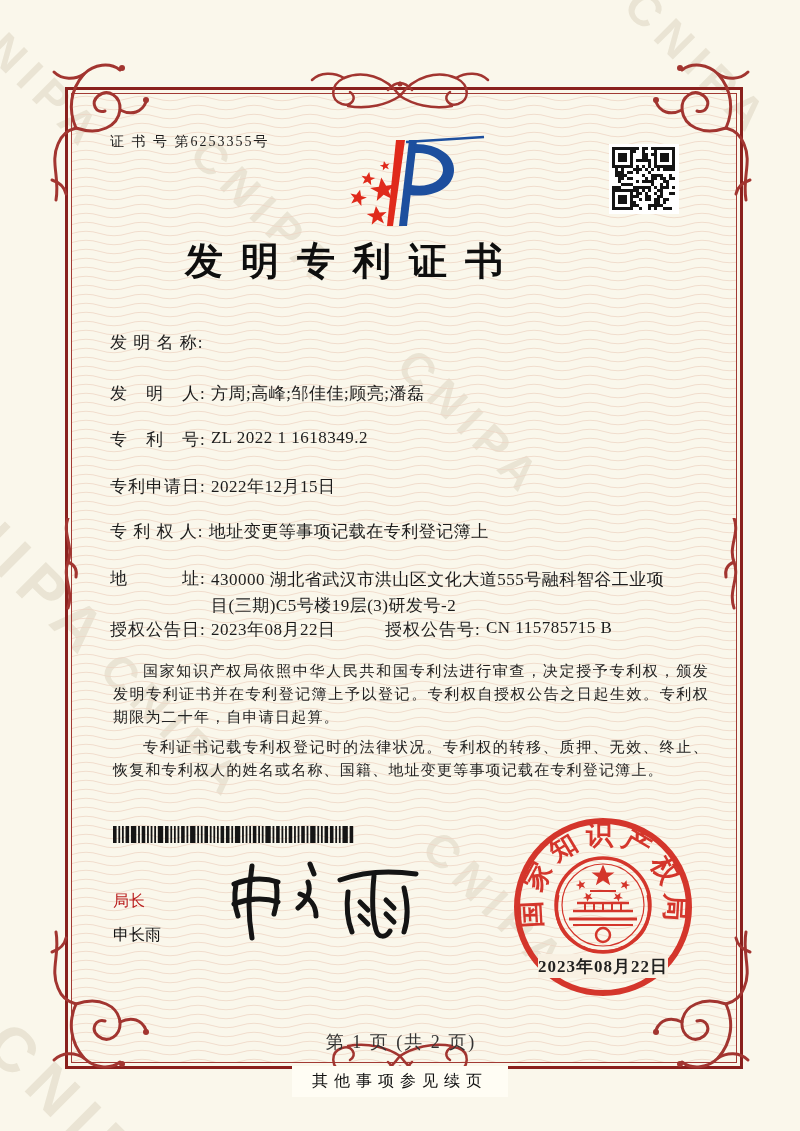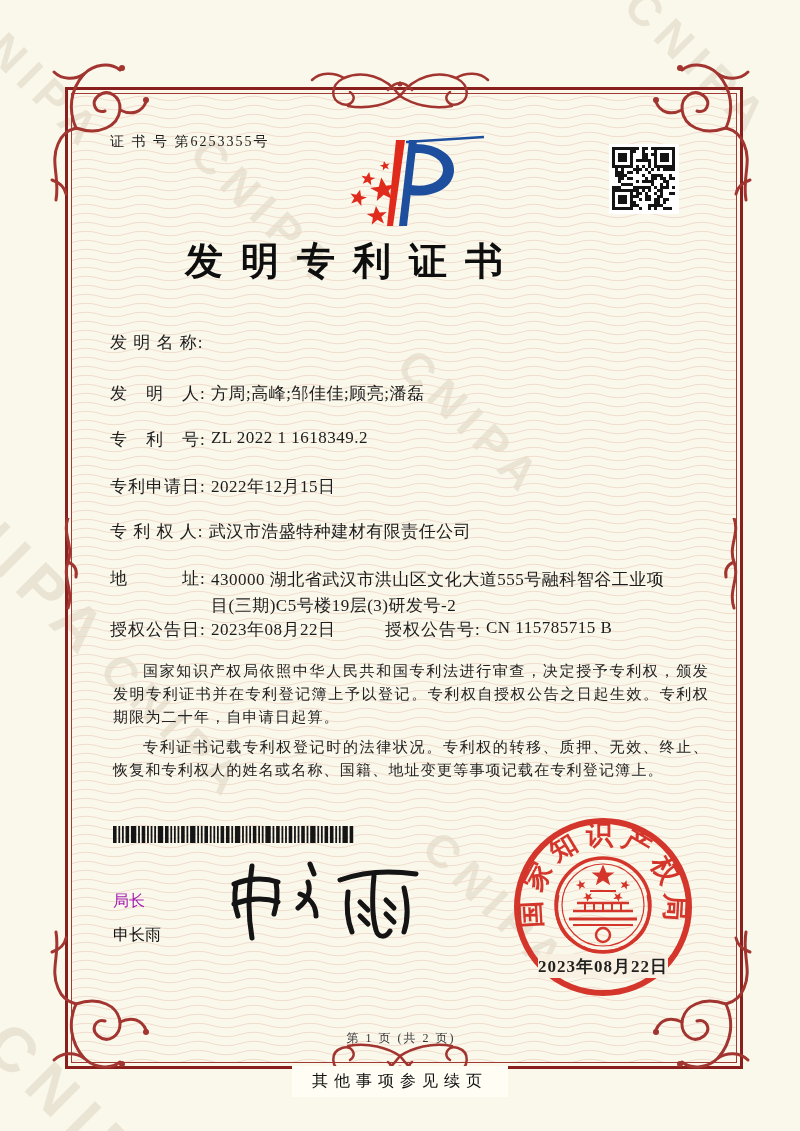--- a/index.html
+++ b/index.html
@@ -28,25 +28,25 @@
          letter-spacing:18px;text-indent:18px;color:#0e0e0e;}
   .row{left:110px;width:560px;display:flex;font-size:17px;}
   .row .lb{white-space:pre;letter-spacing:1px;flex:0 0 auto;}
   .row .vl{letter-spacing:.5px;}
   #row-name{top:331px}#row-inv{top:382px}#row-pno{top:428px}#row-fil{top:475px}
   #row-own{top:520px}#row-adr{top:567px}#row-adr .vl{width:458px;line-height:26px;}
   #row-gd{top:618px}#row-gn{left:385px;top:618px;width:330px;}
   .paras{left:97px;top:660px;width:612px;font-size:15px;line-height:23px;letter-spacing:1.2px;text-align:justify;color:#222;}
   .paras p{margin:0 0 7px 16px;text-indent:2em;}
   .barcode{left:113px;top:826px;width:242px;height:17px;}
-  .sig-title{left:113px;top:891px;font-size:16px;font-family:Liberation Sans, sans-serif;color:#a21caf;}
+  .sig-title{left:113px;top:891px;font-size:16px;font-family:Liberation Sans, sans-serif;color:#b91c1c;}
   .sig-name{left:113px;top:925px;font-size:16px;font-family:"Liberation Sans","DejaVu Sans",sans-serif;color:#111;}
   .sig-graphic{left:222px;top:852px;}
   .seal{left:512px;top:816px;}
-  .page-info{left:65px;top:1030px;width:672px;text-align:center;font-size:12px;letter-spacing:2px;color:#333;}
+  .page-info{left:65px;top:1030px;width:672px;text-align:center;font-size:18px;letter-spacing:2px;color:#333;}
   .note{left:0;top:1066px;width:800px;text-align:center;}
   .note span{display:inline-block;background:#fffdf4;padding:5px 20px;font-size:16px;letter-spacing:6px;color:#111;}
 </style>
 </head>
 <body>
 
 <div class="page">
 
   <div class="wm" style="left:-15px;top:-8px">CNIPA</div>
   <div class="wm" style="left:218px;top:126px">CNIPA</div>
@@ -315,21 +315,21 @@
   <div class="abs row" id="row-pno">
     <span class="lb">专　利　号: </span>
     <span class="vl">ZL 2022 1 1618349.2</span>
   </div>
   <div class="abs row" id="row-fil">
     <span class="lb">专利申请日: </span>
     <span class="vl">2022年12月15日</span>
   </div>
   <div class="abs row" id="row-own">
     <span class="lb">专 利 权 人: </span>
-    <span class="vl">武汉市浩盛特种建材有限责任公司</span>
+    <span class="vl">地址变更等事项记载在专利登记簿上</span>
   </div>
   <div class="abs row" id="row-adr">
     <span class="lb">地　　　址: </span>
     <span class="vl">430000 湖北省武汉市洪山区文化大道555号融科智谷工业项目(三期)C5号楼19层(3)研发号-2</span>
   </div>
   <div class="abs row" id="row-gd">
     <span class="lb">授权公告日: </span>
     <span class="vl">2023年08月22日</span>
   </div>
   <div class="abs row" id="row-gn">

